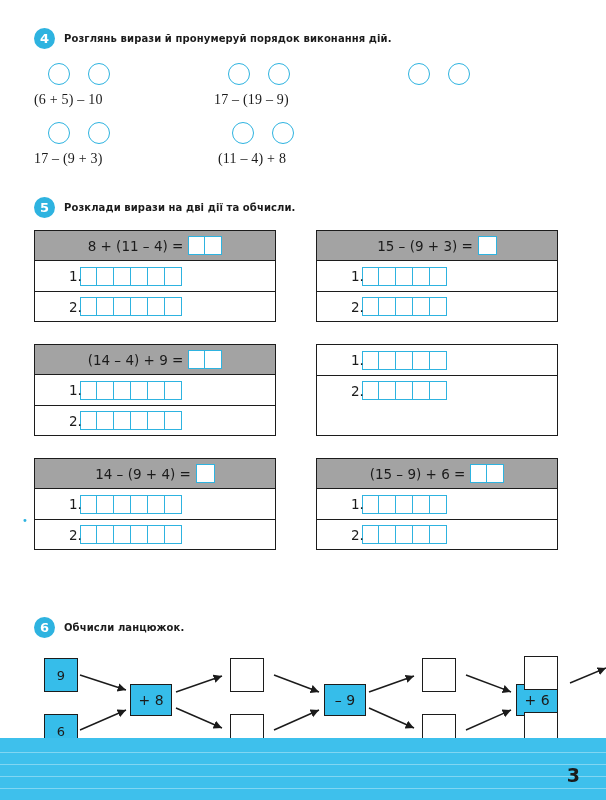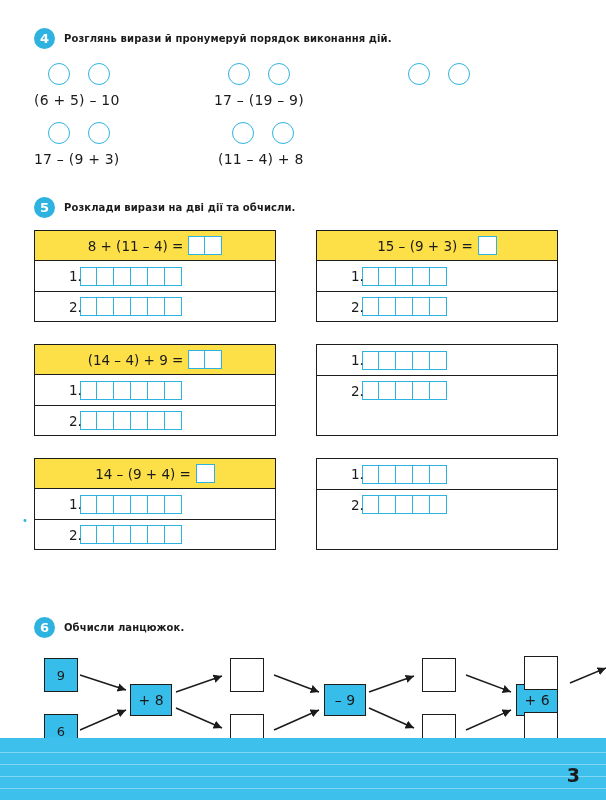--- a/index.html
+++ b/index.html
@@ -23,39 +23,39 @@
     font-size:13px; font-weight:bold;
     display:flex; align-items:center; justify-content:center;
     flex: 0 0 auto;
   }
   .task-title { font-size:10px; font-weight:bold; letter-spacing:0.1px; }
 
   
   #task4 { position:absolute; left:34px; top:28px; width:540px; }
   .t4-grid { margin-top:14px; }
   .t4-row { display:flex; }
-  .t4-col { width:184px; }
+  .t4-col { width:184px;font-family:Liberation Serif, serif; }
   .t4-circles { display:flex; gap:18px; padding-left:14px; }
   .circle {
     width:22px; height:22px; border-radius:50%;
     border:1.6px solid #2eb3e0; background:#fff;
   }
   .t4-expr { font-size:14px; margin-top:7px; letter-spacing:0.2px; }
   .t4-row2 { margin-top:14px; }
 
   
   #task5 { position:absolute; left:34px; top:197px; width:540px; }
   .t5-grid {
     margin-top:12px;
     display:grid; grid-template-columns: 242px 242px;
     column-gap: 40px; row-gap: 22px;
   }
   .card { border:1.6px solid #1c1c1c; }
   .card-head {
-    background:#fde047; border-bottom:1.6px solid #1c1c1c;
+    background:#a3a3a3; border-bottom:1.6px solid #1c1c1c;
     height:30px; display:flex; align-items:center; justify-content:center;
     gap:5px; font-size:13.5px;
   }
   .card-line {
     height:30px; display:flex; align-items:center;
     padding-left:45px; gap:4px; font-size:13.5px;
   }
   .card-line + .card-line { border-top:1.6px solid #1c1c1c; }
   .line-label { position:absolute; left:34px; font-size:13.5px; }
   .card-line { position:relative; }
@@ -300,20 +300,27 @@
               <span class="bx"></span>
               <span class="bx"></span>
               <span class="bx"></span>
               <span class="bx"></span>
               <span class="bx"></span>
               <span class="bx"></span>
             </span>
           </div>
         </div>
         <div class="card">
+          <div class="card-head">
+            <span>(15 – 9) + 6 =</span>
+            <span class="boxes">
+              <span class="bx"></span>
+              <span class="bx"></span>
+            </span>
+          </div>
           <div class="card-line">
             <span class="line-label">1.</span>
             <span class="boxes">
               <span class="bx"></span>
               <span class="bx"></span>
               <span class="bx"></span>
               <span class="bx"></span>
               <span class="bx"></span>
             </span>
           </div>

